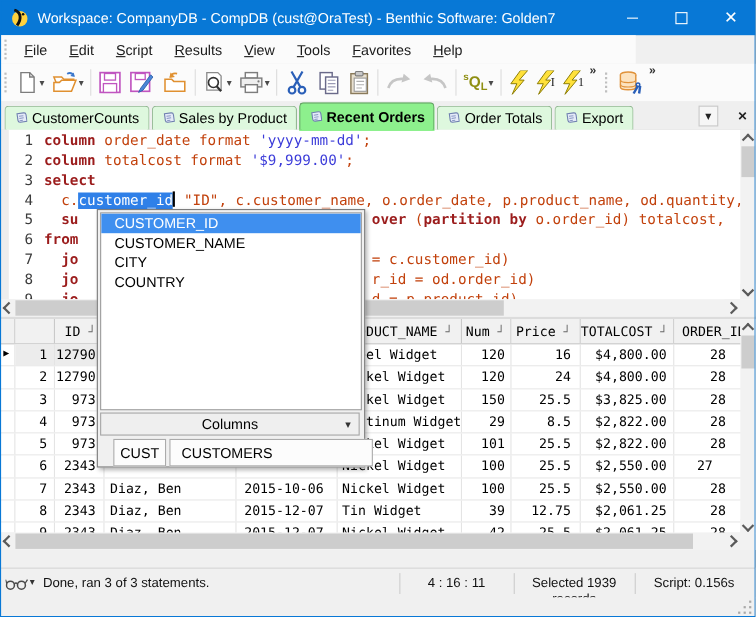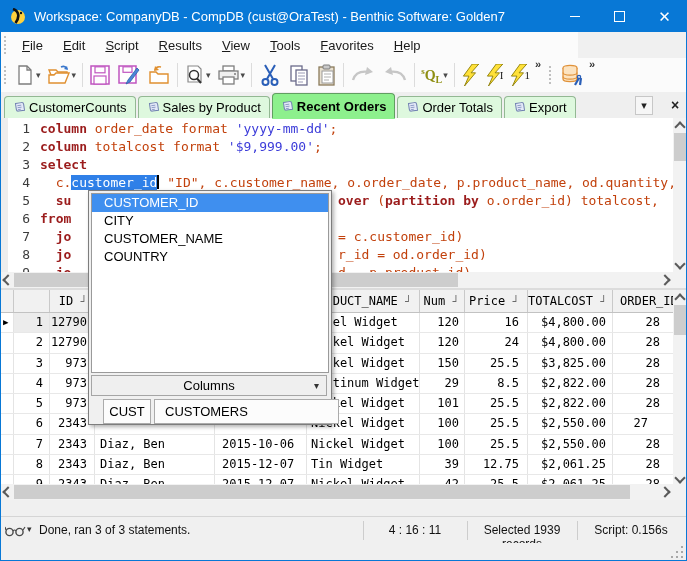--- a/index.html
+++ b/index.html
@@ -25,21 +25,21 @@
   .grip{width:3px;height:18px;border-left:2px dotted #bfbfbf;margin:0 3px 0 4px;}
   .menu-item{font-size:13px;color:#1a1a1a;padding:4px 10px;white-space:nowrap;}
   .menu-item u{text-decoration:underline;}
 
   
   .toolbar{position:absolute;left:0;top:58px;width:687px;height:34px;background:#fbfbfb;
            display:flex;align-items:center;}
   .tb-sep{width:1px;height:24px;background:#dcdcdc;margin:0 3px;}
   .tb-btn{height:28px;display:flex;align-items:center;justify-content:center;padding:0 3px;}
   .dd{font-size:9px;color:#4a4a4a;margin-left:1px;}
-  .sql-glyph{font-weight:bold;color:#8f8f12;font-size:13px;letter-spacing:0;font-family:Liberation Serif, serif;}
+  .sql-glyph{font-weight:bold;color:#8f8f12;font-size:13px;letter-spacing:0;}
   .sql-glyph .s1{font-size:9px;vertical-align:6px;}
   .sql-glyph .s2{font-size:14px;}
   .sql-glyph .s3{font-size:10px;vertical-align:-3px;}
   .bolt-sub{font-size:11px;color:#222;margin-left:-3px;vertical-align:-6px;font-family:"Liberation Serif",serif;}
   .overflow-chip{font-size:11px;font-weight:bold;color:#333;padding:0 2px;align-self:flex-start;line-height:12px;}
 
   
   .tabbar{position:absolute;left:0;top:92px;width:687px;height:26px;background:#efefef;
           border-bottom:1px solid #bdbdbd;}
   .tabs{position:absolute;left:4px;bottom:0;display:flex;align-items:flex-end;}
@@ -568,22 +568,22 @@
         <i style="right:0;bottom:5px;"></i>
       <i style="right:10px;bottom:0;"></i>
         <i style="right:5px;bottom:5px;"></i>
         <i style="right:0;bottom:10px;"></i>
     </div>
   </div>
 
   <div class="popup">
     <div class="ac-list" id="ac-list">
         <div class="ac-item sel">CUSTOMER_ID</div>
+        <div class="ac-item">CUSTOMER_NAME</div>
         <div class="ac-item">CITY</div>
-        <div class="ac-item">CUSTOMER_NAME</div>
         <div class="ac-item">COUNTRY</div>
       </div>
     <div class="ac-combo">
       <span>Columns</span>
       <span class="arrow">▾</span>
     </div>
     <div class="ac-btnrow">
       <div class="ac-btn b1">CUST</div>
       <div class="ac-btn b2">CUSTOMERS</div>
     </div>

